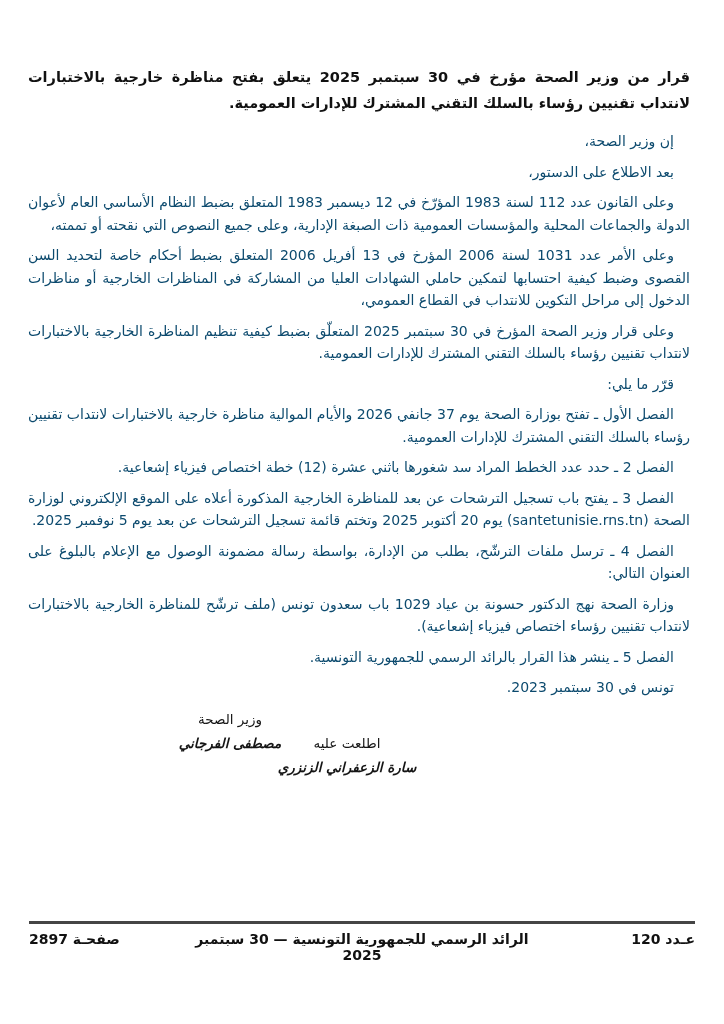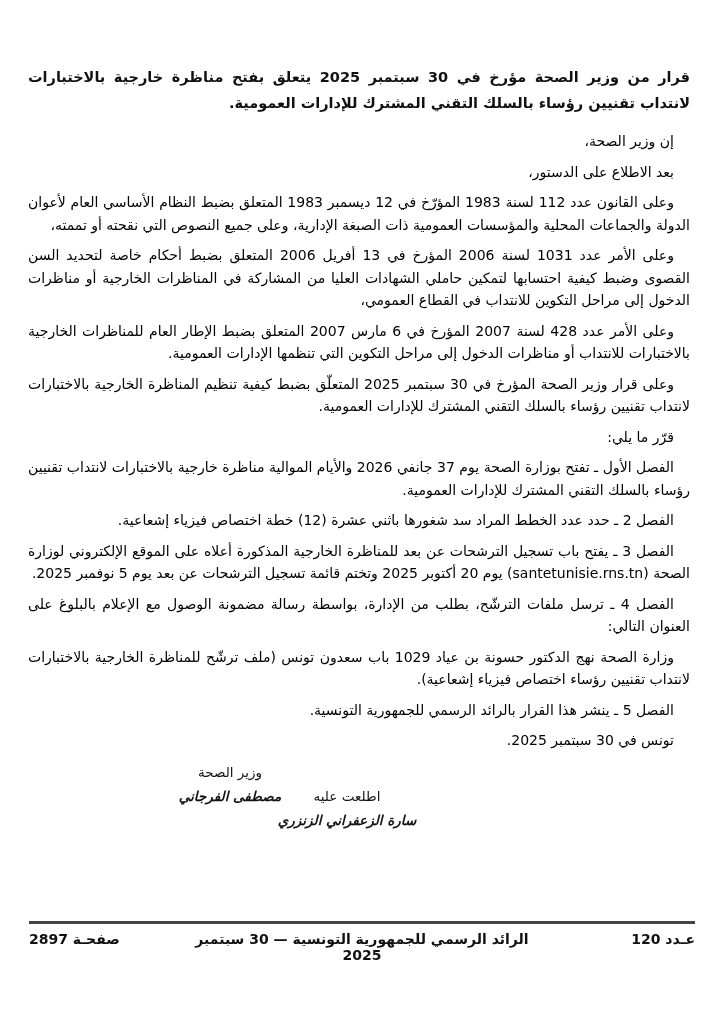--- a/index.html
+++ b/index.html
@@ -37,21 +37,21 @@
     text-align: justify;
     margin: 0 0 14px 0;
     color: #111111;
   }
   p.body-par {
     font-size: 14px;
     line-height: 22.5px;
     text-align: justify;
     text-indent: 16px;
     margin: 0 0 8px 0;
-    color: #000000;
+    color: #0c4a6e;
   }
   p.no-just {
     text-align: right;
   }
   .sig-block {
     position: relative;
     height: 104px;
     margin-top: 4px;
     direction: rtl;
   }
@@ -99,33 +99,32 @@
 <div class="page">
   <div class="content">
 
     <h1 class="doc-title">قرار من وزير الصحة مؤرخ في 30 سبتمبر 2025 يتعلق بفتح مناظرة خارجية بالاختبارات لانتداب تقنيين رؤساء بالسلك التقني المشترك للإدارات العمومية.</h1>
 
     <p class="body-par">إن وزير الصحة،</p>
     <p class="body-par">بعد الاطلاع على الدستور،</p>
 
     <p class="body-par">وعلى القانون عدد 112 لسنة 1983 المؤرّخ في 12 ديسمبر 1983 المتعلق بضبط النظام الأساسي العام لأعوان الدولة والجماعات المحلية والمؤسسات العمومية ذات الصبغة الإدارية، وعلى جميع النصوص التي نقحته أو تممته،</p>
     <p class="body-par">وعلى الأمر عدد 1031 لسنة 2006 المؤرخ في 13 أفريل 2006 المتعلق بضبط أحكام خاصة لتحديد السن القصوى وضبط كيفية احتسابها لتمكين حاملي الشهادات العليا من المشاركة في المناظرات الخارجية أو مناظرات الدخول إلى مراحل التكوين للانتداب في القطاع العمومي،</p>
-    <p class="body-par">وعلى الأمر عدد 428 لسنة 2007 المؤرخ في 6 مارس 2007 المتعلق بضبط الإطار العام للمناظرات الخارجية بالاختبارات للانتداب أو مناظرات الدخول إلى مراحل التكوين التي تنظمها الإدارات العمومية.</p>
     <p class="body-par">وعلى قرار وزير الصحة المؤرخ في 30 سبتمبر 2025 المتعلّق بضبط كيفية تنظيم المناظرة الخارجية بالاختبارات لانتداب تقنيين رؤساء بالسلك التقني المشترك للإدارات العمومية.</p>
 
     <p class="body-par">قرّر ما يلي:</p>
 
     <p class="body-par">الفصل الأول ـ تفتح بوزارة الصحة يوم 37 جانفي 2026 والأيام الموالية مناظرة خارجية بالاختبارات لانتداب تقنيين رؤساء بالسلك التقني المشترك للإدارات العمومية.</p>
     <p class="body-par">الفصل 2 ـ حدد عدد الخطط المراد سد شغورها باثني عشرة (12) خطة اختصاص فيزياء إشعاعية.</p>
     <p class="body-par">الفصل 3 ـ يفتح باب تسجيل الترشحات عن بعد للمناظرة الخارجية المذكورة أعلاه على الموقع الإلكتروني لوزارة الصحة (santetunisie.rns.tn) يوم 20 أكتوبر 2025 وتختم قائمة تسجيل الترشحات عن بعد يوم 5 نوفمبر 2025.</p>
     <p class="body-par">الفصل 4 ـ ترسل ملفات الترشّح، بطلب من الإدارة، بواسطة رسالة مضمونة الوصول مع الإعلام بالبلوغ على العنوان التالي:</p>
     <p class="body-par">وزارة الصحة نهج الدكتور حسونة بن عياد 1029 باب سعدون تونس (ملف ترشّح للمناظرة الخارجية بالاختبارات لانتداب تقنيين رؤساء اختصاص فيزياء إشعاعية).</p>
     <p class="body-par">الفصل 5 ـ ينشر هذا القرار بالرائد الرسمي للجمهورية التونسية.</p>
 
-    <p class="body-par no-just">تونس في 30 سبتمبر 2025.</p>
+    <p class="body-par no-just">تونس في 30 سبتمبر 2023.</p>
 
     <div class="sig-block">
       <div class="sig-col sig-minister">
         <div>وزير الصحة</div>
         <div class="sig-name">مصطفى الفرجاني</div>
       </div>
       <div class="sig-col sig-pm">
         <div>اطلعت عليه</div>
         <div class="sig-name">سارة الزعفراني الزنزري</div>
       </div>

